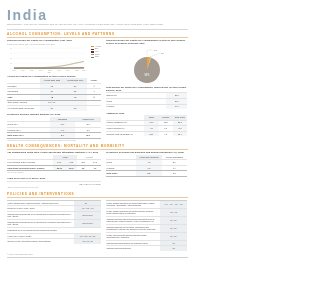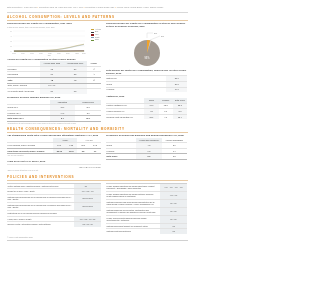--- a/index.html
+++ b/index.html
@@ -68,20 +68,21 @@
   table.policy tr:first-child td{border-top:.4px solid #cfcfcf;}
 
   .footer{font-size:1.7px;color:#9b9b9b;margin-top:2px;}
   .rule-bot{height:.5px;background:#d0d0d0;margin-top:2.5px;}
 </style>
 </head>
 <body>
 
 <div class="page">
 
+  <div class="country">India</div>
   <div class="meta">
     <span>Total population | 1 311 050 000</span>
     <span class="sep">▪</span>
     <span>Population aged 15 years and older (15+): 73%</span>
     <span class="sep">▪</span>
     <span>Population in urban areas: 33%</span>
     <span class="sep">▪</span>
     <span>Income group (World Bank): Lower-middle income</span>
   </div>
   <div class="rule-top"></div>

